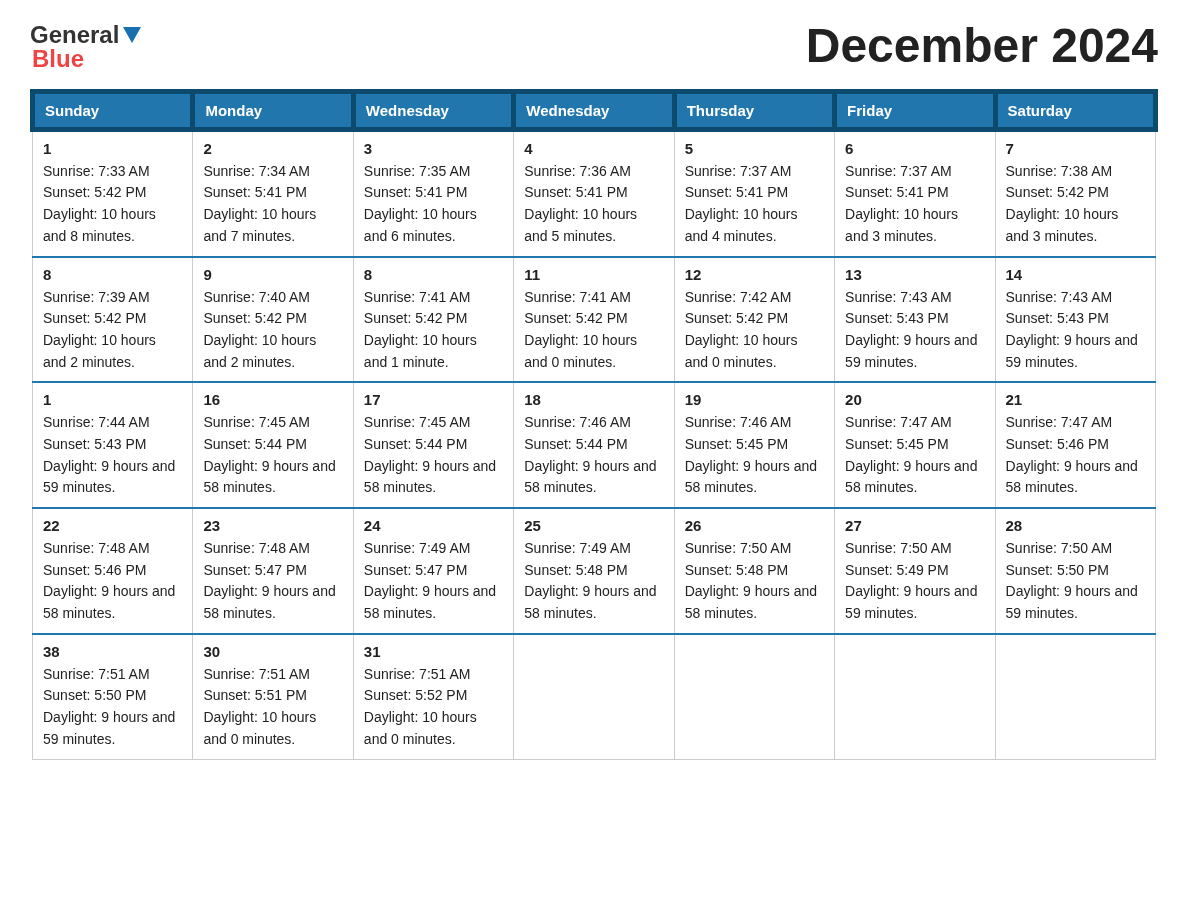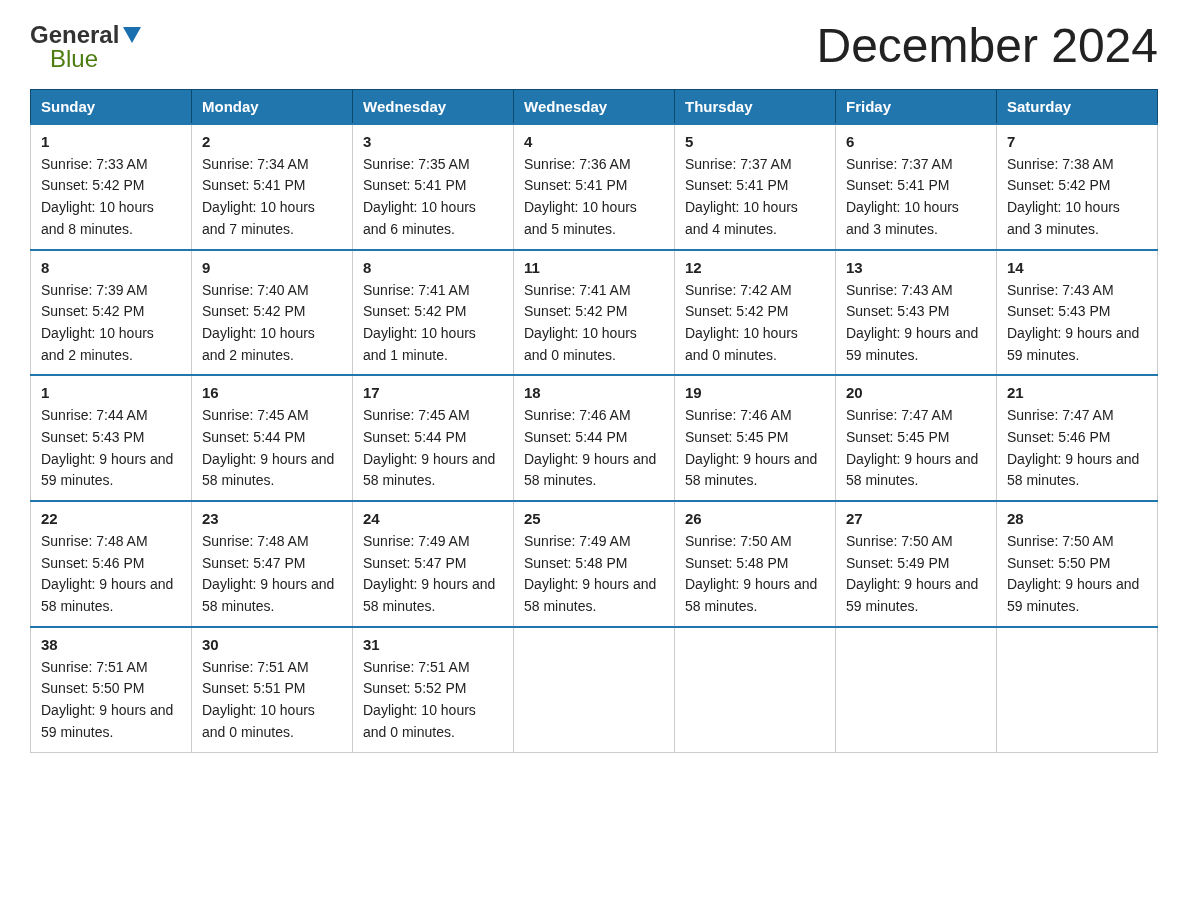--- a/index.html
+++ b/index.html
@@ -23,42 +23,42 @@
     }
     .logo-top-row {
       display: flex;
       align-items: center;
     }
     .title-area {
       text-align: right;
     }
     .month-year {
       font-size: 48px;
-      font-weight: normal;
+      font-weight: bold;
       color: #222;
       line-height: 1.1;
     }
     .location {
       font-size: 20px;
       color: #444;
       margin-top: 4px;
     }
     table {
       width: 100%;
       border-collapse: collapse;
       table-layout: fixed;
     }
     thead tr th {
       background-color: #2176ae;
       color: #fff;
       font-size: 15px;
       font-weight: bold;
       padding: 8px 10px;
       text-align: left;
-      border: 1px solid #0c4a6e;
+      border: 5px solid #0c4a6e;
     }
     tbody tr td {
       vertical-align: top;
       padding: 8px 10px;
       font-size: 13px;
       color: #222;
       border: 1px solid #ccc;
       border-top: 2px solid #2176ae;
       min-height: 90px;
       height: 110px;
@@ -82,21 +82,21 @@
 <body>
 
 <div class="header">
   <div class="logo-container">
     <div class="logo-top-row">
       <span style="font-size:24px;font-weight:bold;color:#333;">General</span>
       <svg width="22" height="22" viewBox="0 0 22 22" style="margin-left:2px;margin-top:-2px;">
         <polygon points="2,4 20,4 11,20" fill="#1a6faf"></polygon>
       </svg>
     </div>
-    <span style="font-size:24px;font-weight:normal;color:#4d7c0f;margin-top:-4px;margin-left:20px;">Blue</span>
+    <span style="font-size:24px;font-weight:bold;color:#ef4444;margin-top:-4px;margin-left:2px;">Blue</span>
   </div>
   <div class="title-area">
     <div class="month-year">December 2024</div>
   </div>
 </div>
 
 <table>
   <thead>
     <tr>
     <th>Sunday</th>

